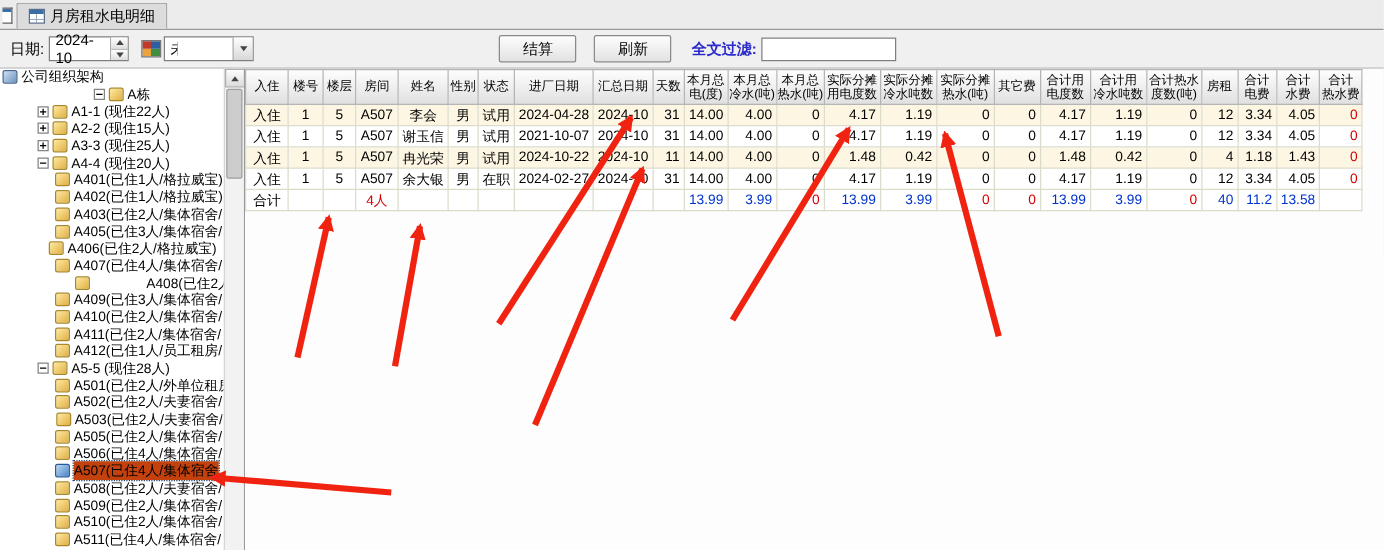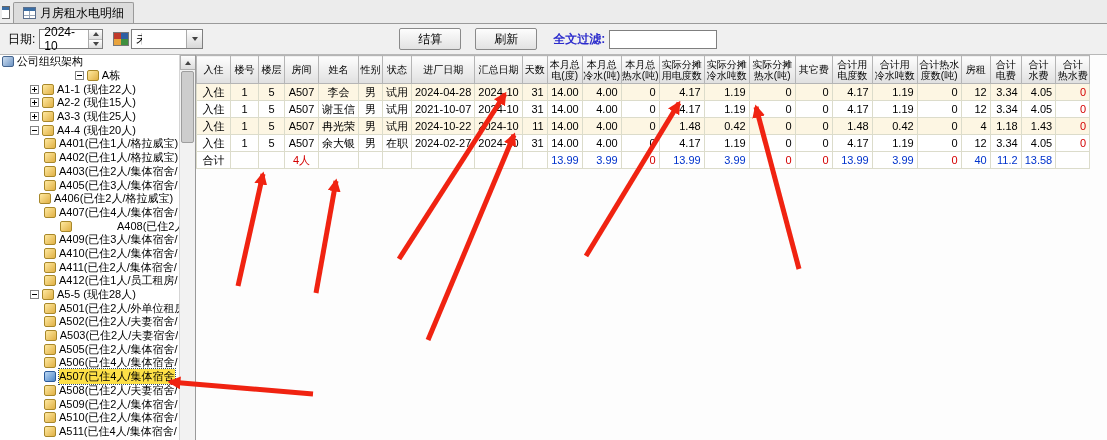--- a/index.html
+++ b/index.html
@@ -55,21 +55,21 @@
   .titem { height:13.7px; display:flex; align-items:center; white-space:nowrap; cursor:default; }
   .exp { width:9px; height:9px; border:1px solid #848484; background:#fff; margin-right:3px;
     position:relative; flex:none; }
   .exp::before { content:""; position:absolute; left:1px; right:1px; top:3px; height:1px; background:#000; }
   .exp.plus::after { content:""; position:absolute; top:1px; bottom:1px; left:3px; width:1px; background:#000; }
   .ticon { width:12px; height:11px; margin-right:3px; flex:none; border-radius:2px;
     background:linear-gradient(135deg,#ffe9a0,#e0b044); border:1px solid #a8882a; }
   .ticon.ic-org { background:linear-gradient(135deg,#cfe0f2,#6d93c2); border-color:#44648e; }
   .ticon.ic-room-active { background:linear-gradient(135deg,#bcd8f4,#4d86c8); border-color:#2a5a9a; }
   .tlabel { white-space:nowrap; overflow:hidden; }
-  .tlabel.sel { background:#fde047; color:#000; outline:1px dotted #2a4a70; }
+  .tlabel.sel { background:#c2410c; color:#000; outline:1px dotted #2a4a70; }
   
   .vscroll { position:absolute; right:0; top:0; width:16px; height:100%;
     background:#f2f2f2; border-left:1px solid #d5d5d5; }
   .sb-btn { width:16px; height:15px; background:linear-gradient(#fdfdfd,#dcdcdc);
     border:1px solid #b0b0b0; display:flex; align-items:center; justify-content:center; }
   .sb-btn.bottom { position:absolute; bottom:0; }
   .sb-thumb { position:absolute; top:16px; left:1px; width:13px; height:72px;
     background:#cdcdcd; border:1px solid #9e9e9e; border-radius:2px; }
   
   .grid-area { flex:1; background:#fdfdfd; overflow:hidden; position:relative; }

